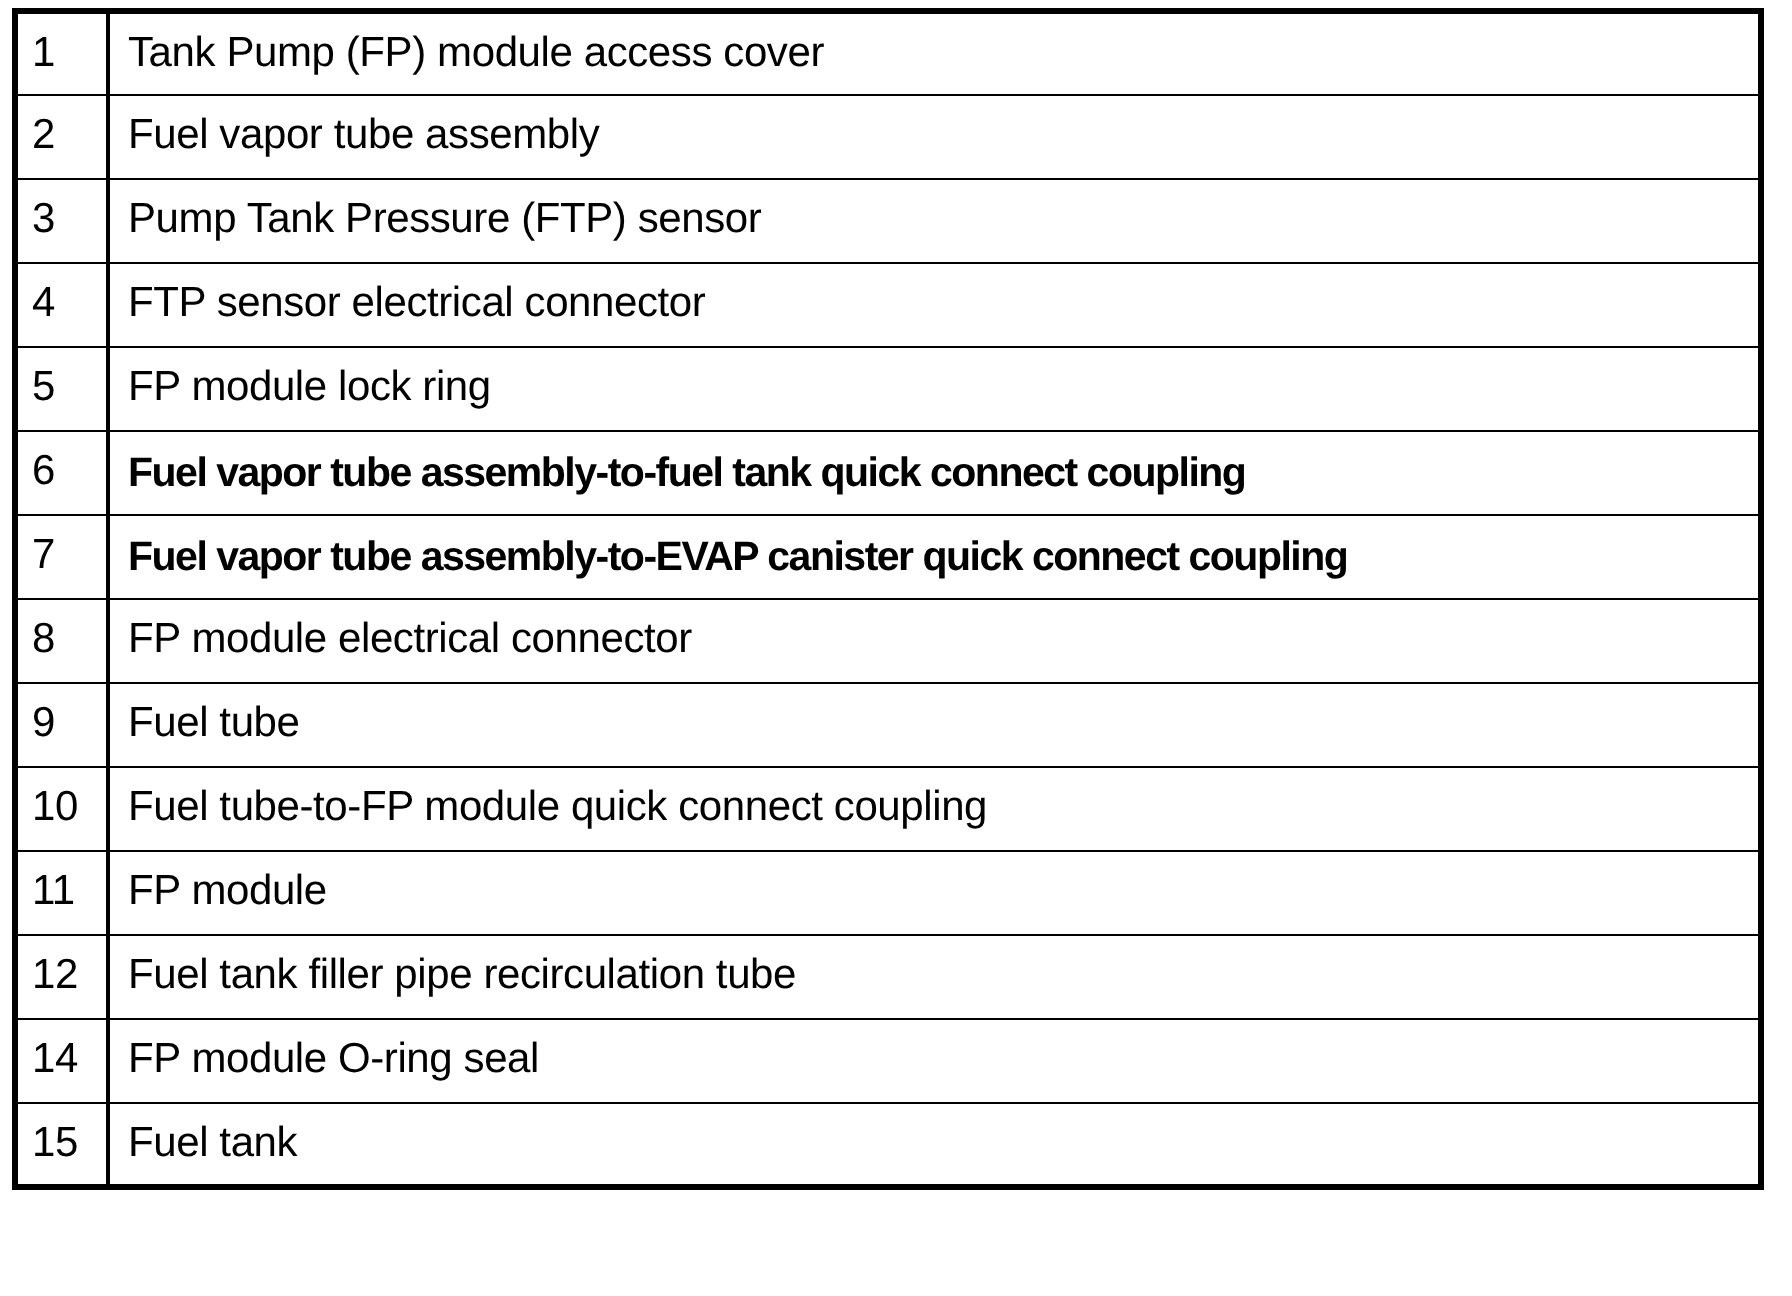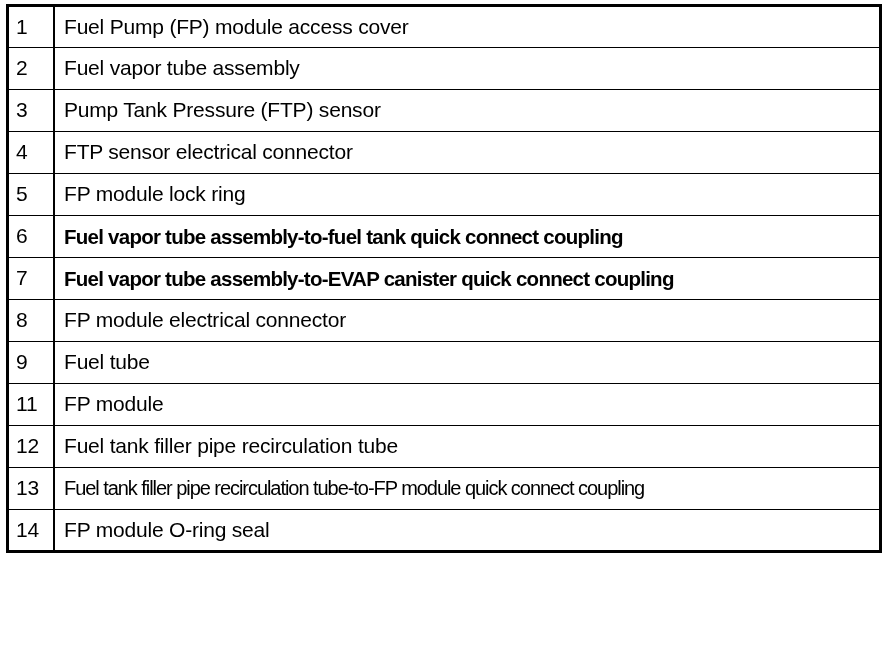--- a/index.html
+++ b/index.html
@@ -68,21 +68,21 @@
 </style>
 </head>
 <body>
 
 <div class="sheet">
   <table class="legend">
     <tbody>
 
       <tr>
         <td class="num">1</td>
-        <td class="desc">Fuel Pump (FP) module access cover</td>
+        <td class="desc">Tank Pump (FP) module access cover</td>
       </tr>
 
       <tr>
         <td class="num">2</td>
         <td class="desc">Fuel vapor tube assembly</td>
       </tr>
 
       <tr>
         <td class="num">3</td>
         <td class="desc">Pump Tank Pressure (FTP) sensor</td>
@@ -111,37 +111,41 @@
       <tr>
         <td class="num">8</td>
         <td class="desc">FP module electrical connector</td>
       </tr>
 
       <tr>
         <td class="num">9</td>
         <td class="desc">Fuel tube</td>
       </tr>
 
+      <tr>
+        <td class="num">10</td>
+        <td class="desc">Fuel tube-to-FP module quick connect coupling</td>
+      </tr>
 
       <tr>
         <td class="num">11</td>
         <td class="desc">FP module</td>
       </tr>
 
       <tr>
         <td class="num">12</td>
         <td class="desc">Fuel tank filler pipe recirculation tube</td>
       </tr>
 
-      <tr>
-        <td class="num">13</td>
-        <td class="desc tighter">Fuel tank filler pipe recirculation tube-to-FP module quick connect coupling</td>
-      </tr>
 
       <tr>
         <td class="num">14</td>
         <td class="desc">FP module O-ring seal</td>
       </tr>
 
+      <tr>
+        <td class="num">15</td>
+        <td class="desc">Fuel tank</td>
+      </tr>
 
     </tbody>
   </table>
 </div>
 
 </body></html>

